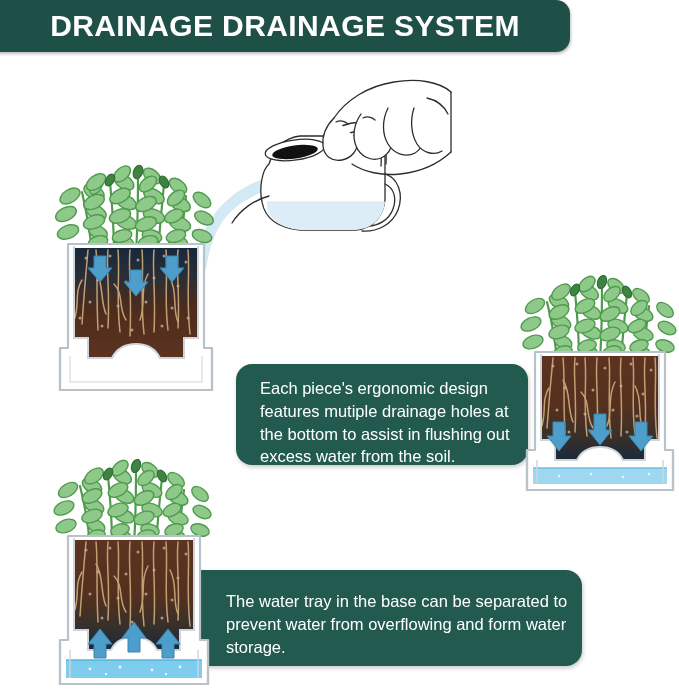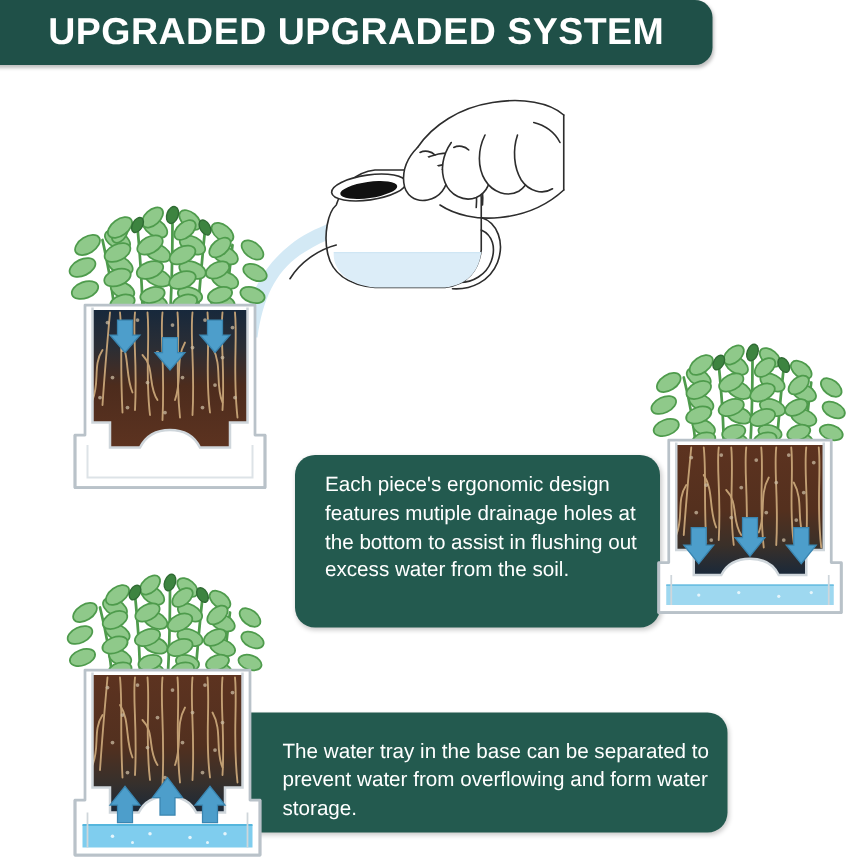--- a/index.html
+++ b/index.html
@@ -54,21 +54,21 @@
     line-height: 1.38;
     box-sizing: border-box;
   }
   .bubble p {
     margin: 0;
   }
   #bubble-1 {
     left: 236px;
     top: 364px;
     width: 292px;
-    height: 138px;
+    height: 101px;
     padding: 13px 12px 10px 24px;
     z-index: 5;
   }
   #bubble-2 {
     left: 180px;
     top: 570px;
     width: 402px;
     height: 96px;
     padding: 20px 14px 10px 46px;
     z-index: 5;
@@ -105,21 +105,21 @@
     height: 110px;
     z-index: 6;
   }
 </style>
 </head>
 <body>
 
 <div id="canvas">
 
   <div class="title-banner">
-    <div class="title-text">UPGRADED UPGRADED SYSTEM</div>
+    <div class="title-text">DRAINAGE DRAINAGE SYSTEM</div>
   </div>
 
   <div id="water-stream">
     <svg width="230" height="110" viewBox="0 0 230 110" xmlns="http://www.w3.org/2000/svg">
       <path d="M228 6 C 190 4, 150 14, 120 34 C 100 48, 90 70, 86 100 L 74 100 C 78 64, 92 42, 112 26 C 142 2, 190 -4, 228 -2 Z" fill="#d3e9f5"></path>
     </svg>
   </div>
 
   <div id="watering-can">
     <svg width="230" height="190" viewBox="0 0 230 190" xmlns="http://www.w3.org/2000/svg">

